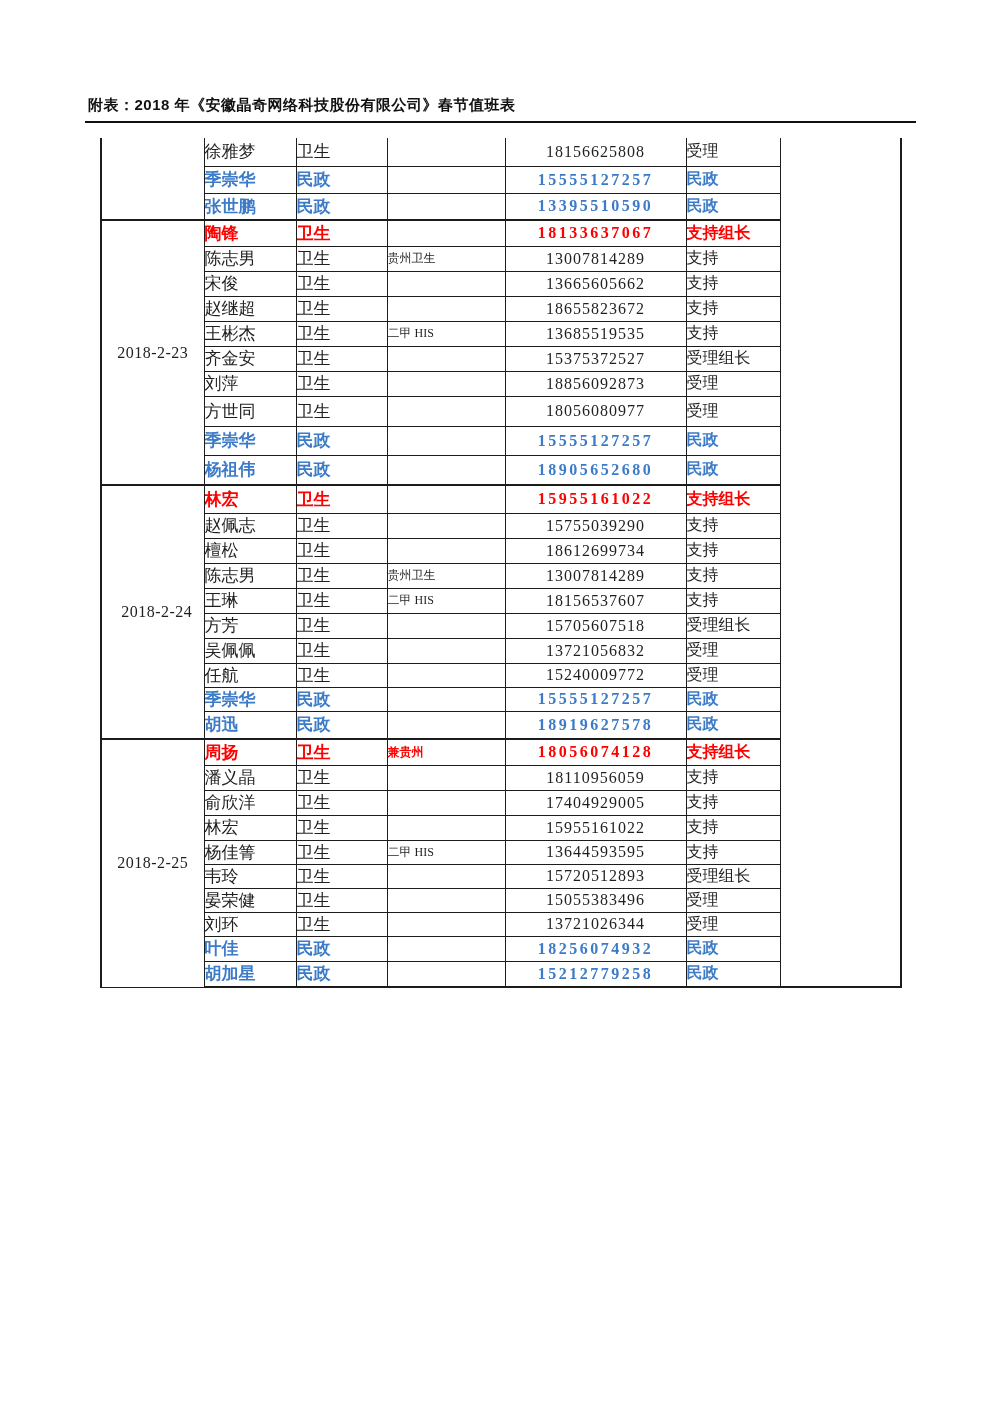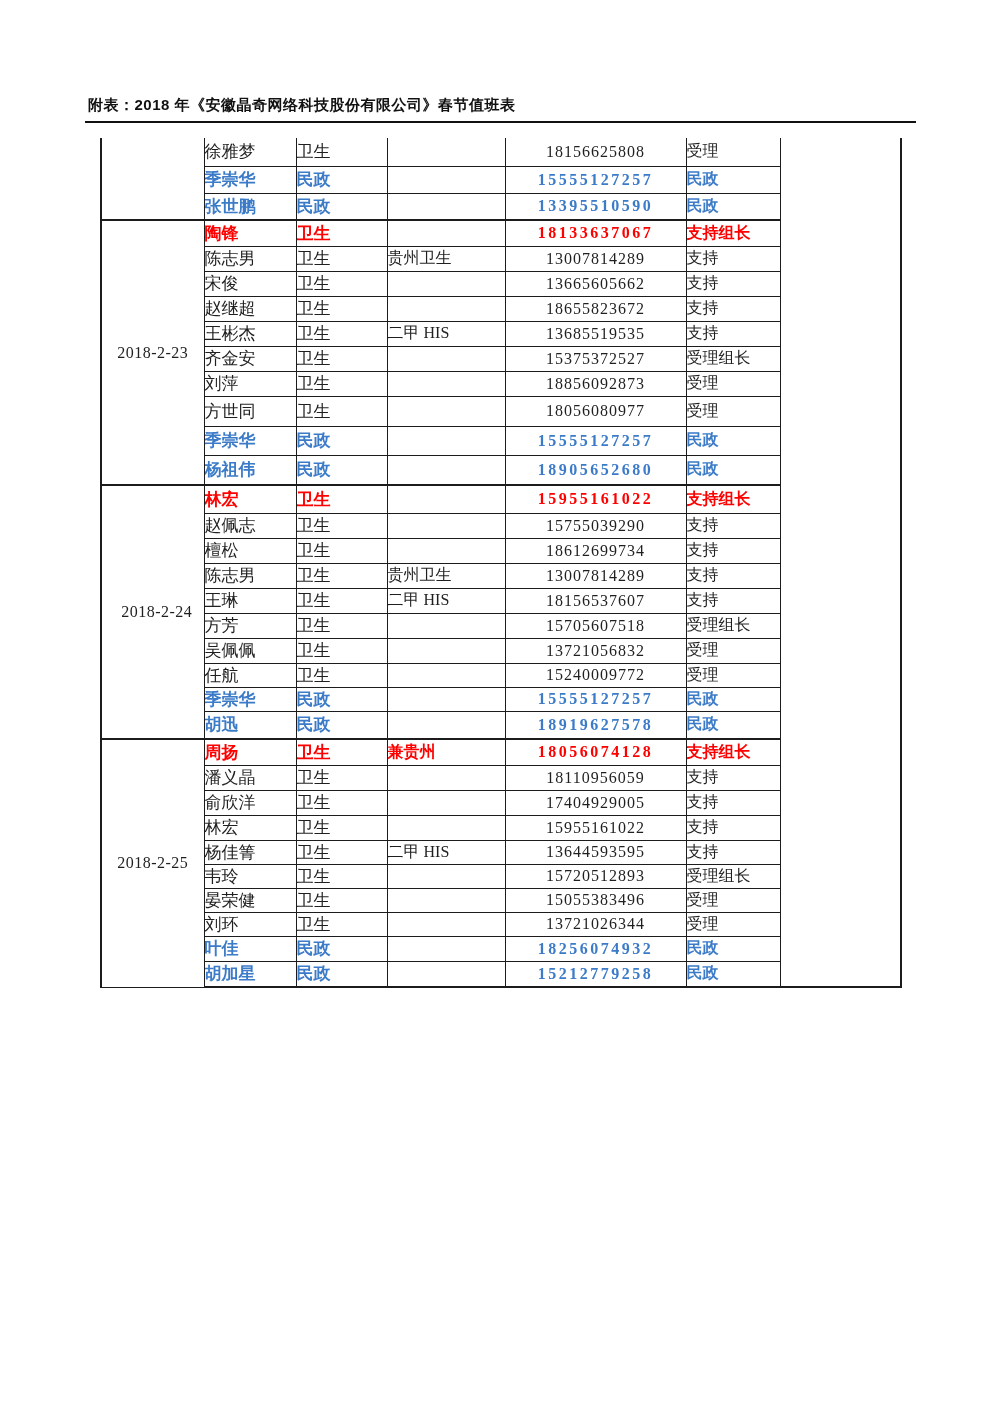--- a/index.html
+++ b/index.html
@@ -33,21 +33,21 @@
   table.duty tr.first-row td{border-top:none;}
   table.duty td.edge-left{border-left:2px solid #1c1c1c;}
   table.duty td.edge-right{border-right:2px solid #1c1c1c;}
   table.duty tr.last-row td, table.duty td.edge-bottom{border-bottom:2px solid #1c1c1c;}
   table.duty tr.section-start td{border-top:2px solid #1c1c1c;}
 
   td.date-cell{text-align:center;font-size:16px;letter-spacing:0.5px;}
   td.name-cell,td.dept-cell,td.note-cell,td.role-cell{padding-left:9px;text-align:left;}
   td.phone-cell{text-align:center;font-size:16px;letter-spacing:1px;}
   td.role-cell{font-size:16px;}
-  td.note-cell{font-size:16px;}
+  td.note-cell{font-size:12px;}
   td.filler-cell{background:#ffffff;}
 
   tr.c-black{color:#1f1f1f;font-weight:400;}
   tr.c-blue{color:#3c7bc8;font-weight:700;}
   tr.c-red{color:#fe0000;font-weight:700;}
   tr.c-blue td.phone-cell, tr.c-red td.phone-cell{letter-spacing:2.5px;}
 </style>
 </head>
 <body>
 

